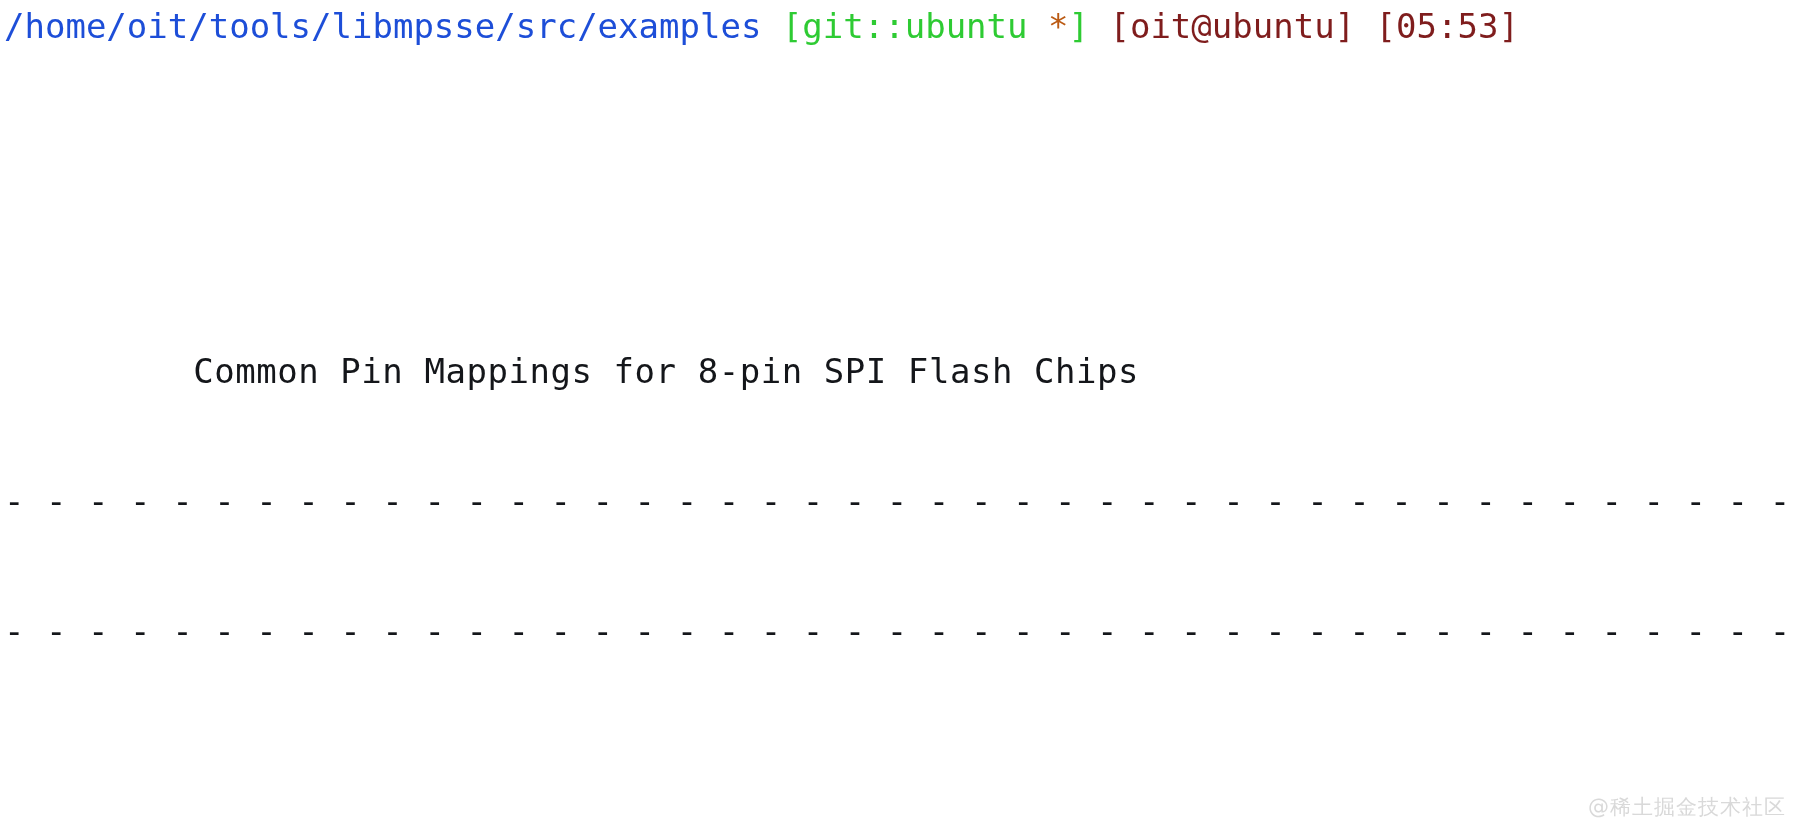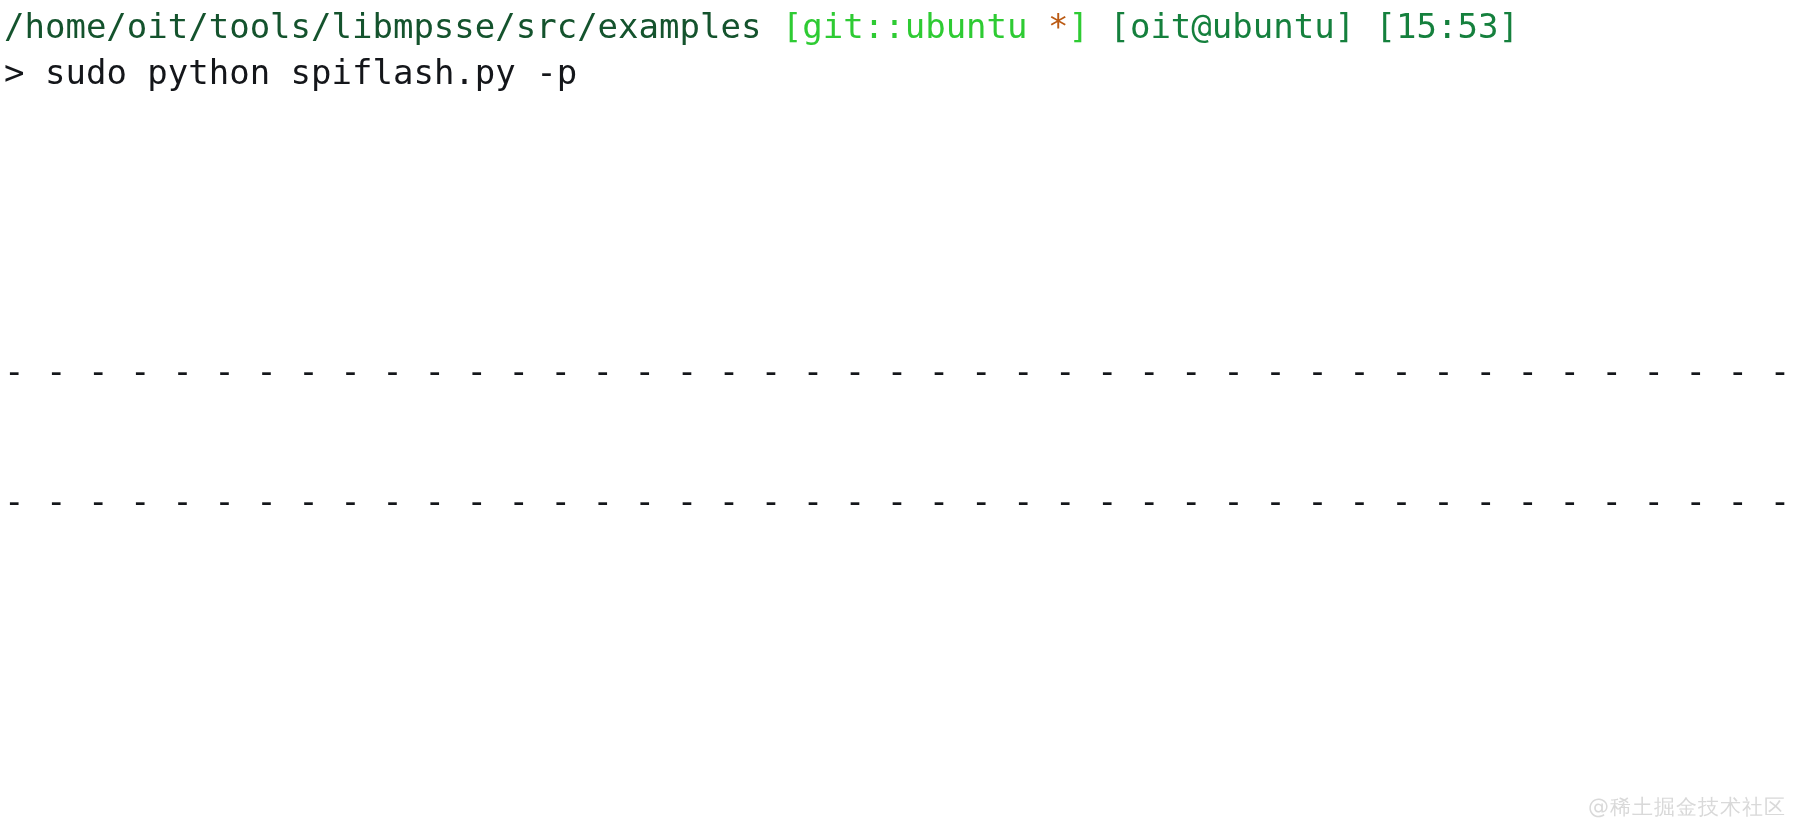--- a/index.html
+++ b/index.html
@@ -25,24 +25,24 @@
   
   .prompt-line {
     position: absolute;
     left: 4px;
     top: 4px;
     white-space: pre;
     font-size: 34px;
     line-height: 44px;
     letter-spacing: 0px;
   }
-  .seg-path   { color: #14532d; }
+  .seg-path   { color: #1d4ed8; }
   .seg-git    { color: #2ecb33; }
   .seg-star   { color: #bb5a13; }
-  .seg-faint  { color: #15803d; }
+  .seg-faint  { color: #7f1d1d; }
 
   .cmd-line {
     position: absolute;
     left: 4px;
     top: 50px;
     white-space: pre;
     font-size: 34px;
     line-height: 44px;
     color: #14161a;
   }
@@ -72,26 +72,26 @@
     letter-spacing: 1px;
     white-space: pre;
     text-align: center;
   }
 </style>
 </head>
 <body>
 
 <div id="terminal">
 
-  <div class="prompt-line"><span class="seg-path">/home/oit/tools/libmpsse/src/examples</span><span> </span><span class="seg-git">[git::ubuntu </span><span class="seg-star">*</span><span class="seg-git">]</span><span> </span><span class="seg-faint">[oit@ubuntu]</span><span> </span><span class="seg-faint">[15:53]</span></div>
+  <div class="prompt-line"><span class="seg-path">/home/oit/tools/libmpsse/src/examples</span><span> </span><span class="seg-git">[git::ubuntu </span><span class="seg-star">*</span><span class="seg-git">]</span><span> </span><span class="seg-faint">[oit@ubuntu]</span><span> </span><span class="seg-faint">[05:53]</span></div>
 
-  <div class="cmd-line"><span class="cmd-caret">&gt;</span><span> </span><span>sudo python spiflash.py -p</span></div>
 
   <div class="out">
     <span class="row"> </span>
+    <span class="row"><span>         </span><span>Common Pin Mappings for 8-pin SPI Flash Chips</span></span>
     <span class="row">- - - - - - - - - - - - - - - - - - - - - - - - - - - - - - - - - - - - - - - - - - -</span>
     <span class="row">- - - - - - - - - - - - - - - - - - - - - - - - - - - - - - - - - - - - - - - - - - -</span>
     
     
     
     
     
     
     
     

